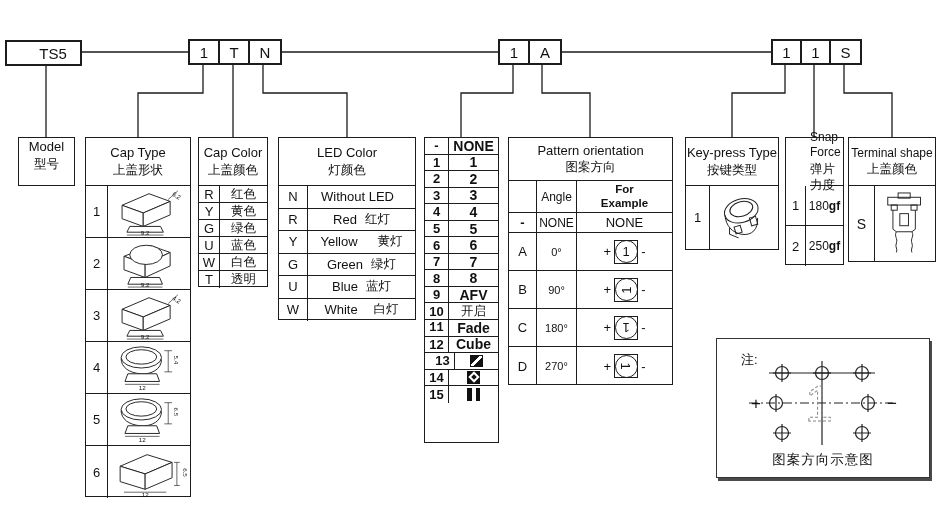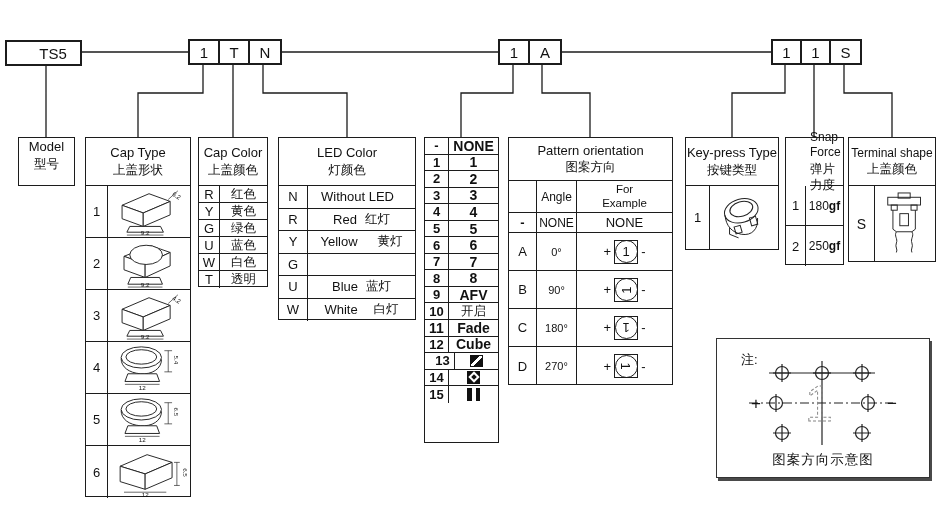--- a/index.html
+++ b/index.html
@@ -271,20 +271,24 @@
   </div>
   <div class="trow" style="height:22.5px;">
     <div class="ccell" style="width:29px;font-size:13px;">Y</div>
     <div class="lcell" style="gap:20px;">
         <span class="en">Yellow</span>
         <span class="zh">黄灯</span>
       </div>
   </div>
   <div class="trow" style="height:22.5px;">
     <div class="ccell" style="width:29px;font-size:13px;">G</div>
+    <div class="lcell" style="gap:8px;">
+        <span class="en">Green</span>
+        <span class="zh">绿灯</span>
+      </div>
   </div>
   <div class="trow" style="height:22.5px;">
     <div class="ccell" style="width:29px;font-size:13px;">U</div>
     <div class="lcell" style="gap:8px;">
         <span class="en">Blue</span>
         <span class="zh">蓝灯</span>
       </div>
   </div>
   <div class="trow" style="height:22.5px;">
     <div class="ccell" style="width:29px;font-size:13px;">W</div>
@@ -334,21 +338,21 @@
   </div>
   <div class="trow" style="height:16.56px;">
     <div class="ccell boldcell" style="width:24px;font-size:13px;">9</div>
     <div class="lcell boldcell" style="font-size:14px;">AFV</div>
   </div>
   <div class="trow" style="height:16.56px;">
     <div class="ccell boldcell" style="width:24px;font-size:13px;">10</div>
     <div class="lcell zh">开启</div>
   </div>
   <div class="trow" style="height:16.56px;">
-    <div class="ccell boldcell" style="width:24px;font-size:14px;">11</div>
+    <div class="ccell boldcell" style="width:24px;font-size:12px;font-family:Liberation Mono, monospace;">11</div>
     <div class="lcell boldcell" style="font-size:14px;">Fade</div>
   </div>
   <div class="trow" style="height:16.56px;">
     <div class="ccell boldcell" style="width:24px;font-size:13px;">12</div>
     <div class="lcell boldcell" style="font-size:14px;">Cube</div>
   </div>
   <div class="trow" style="height:16.56px;">
     <div class="ccell boldcell" style="width:24px;font-size:13px;margin-left:6px;">13</div>
     <div class="lcell">
         <span class="icon13"></span>
@@ -374,21 +378,21 @@
 
 <div class="tbl" style="left:508px;top:137px;width:165px;height:248px;">
   <div class="thead" style="height:43px;">
     <span class="en">Pattern orientation</span>
     <span class="zh">图案方向</span>
   </div>
   <div class="trow" style="height:32px;">
     <div class="ccell" style="width:28px;"></div>
     <div class="ccell" style="width:40px;font-size:12px;">Angle</div>
     <div class="lcell" style="font-size:11.5px;text-align:center;line-height:1.15;">
-        <span style="display:block;width:52px;">For Example</span>
+        <span style="display:block;width:52px;font-weight:bold;">For Example</span>
       </div>
   </div>
   <div class="trow" style="height:20px;">
     <div class="ccell boldcell" style="width:28px;font-size:13px;">-</div>
     <div class="ccell" style="width:40px;font-size:12px;">NONE</div>
     <div class="lcell" style="font-size:13px;">NONE</div>
   </div>
   <div class="trow" style="height:38px;">
     <div class="ccell" style="width:28px;font-size:13px;">A</div>
     <div class="ccell" style="width:40px;font-size:11px;">0°</div>

